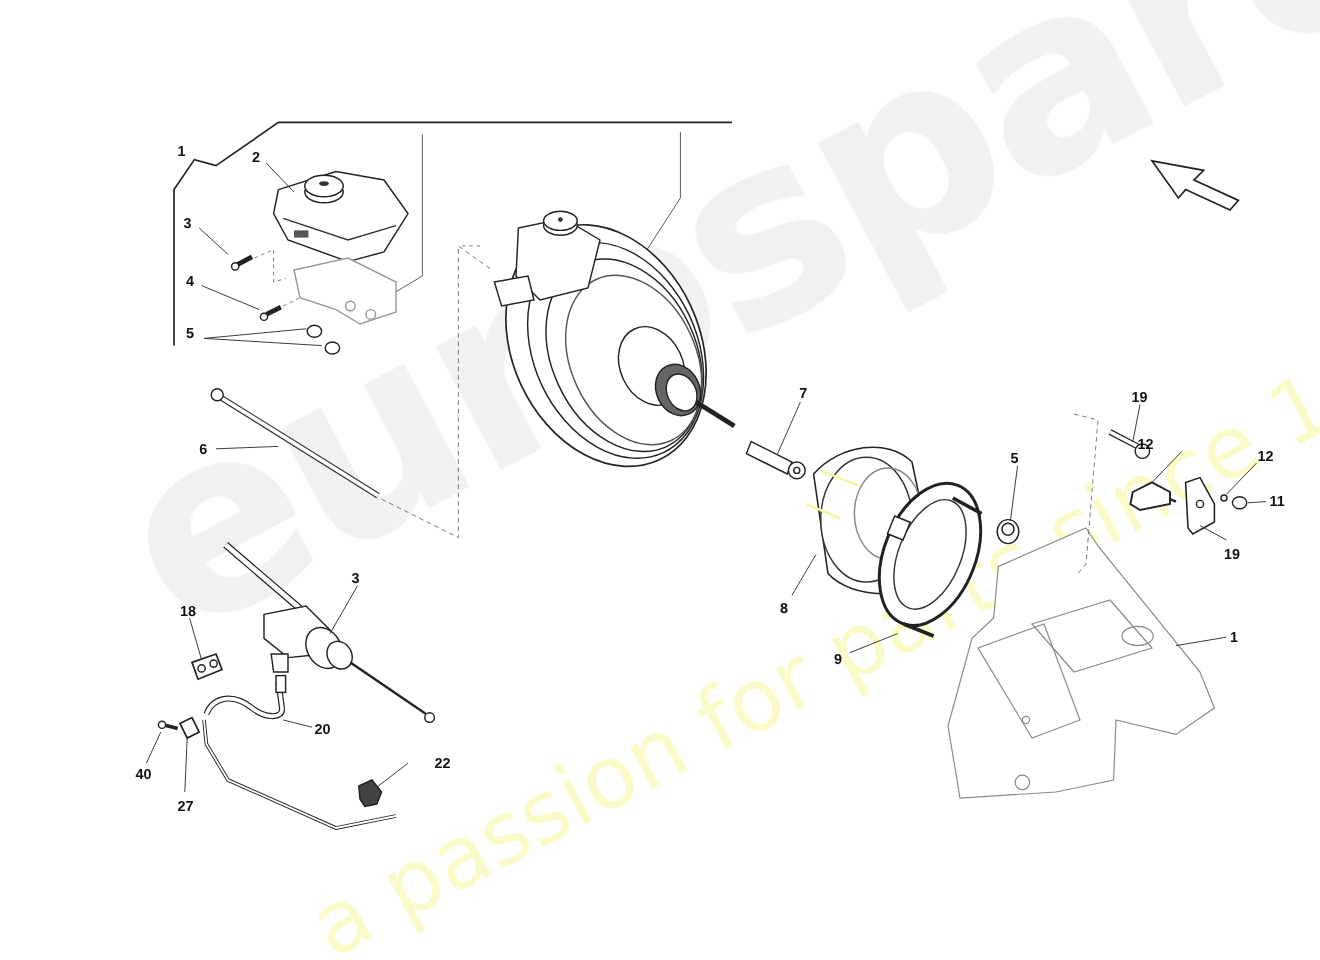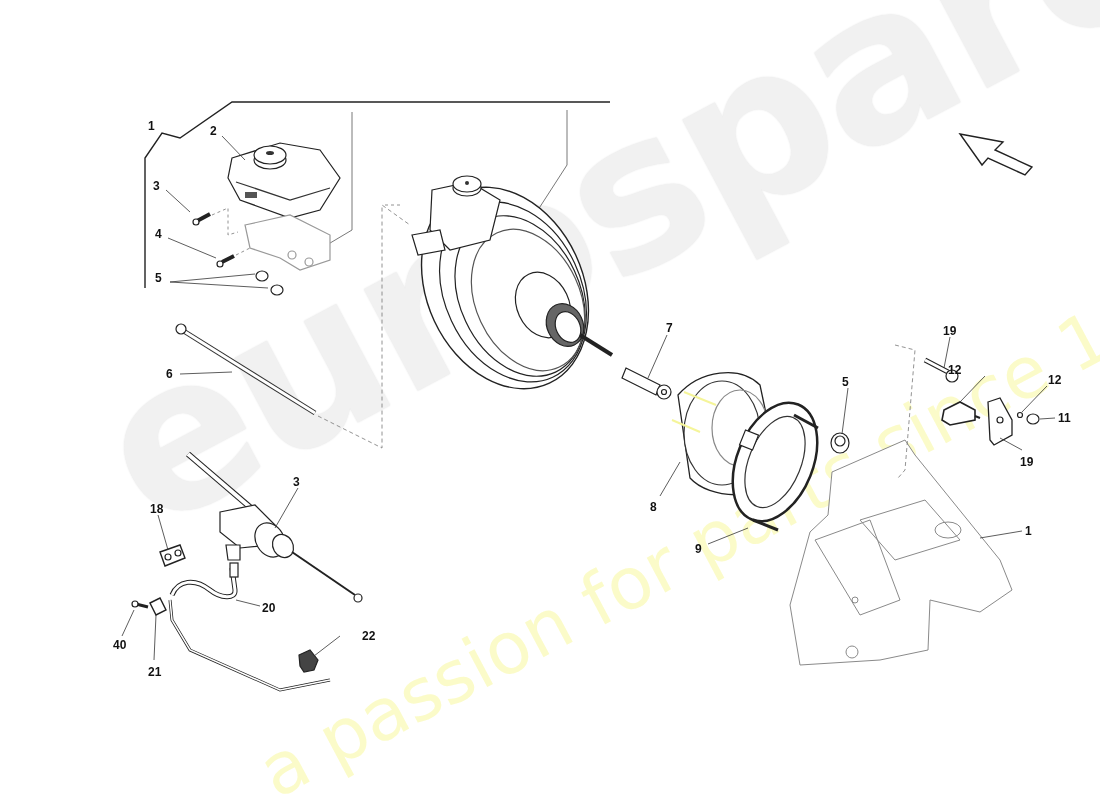--- a/index.html
+++ b/index.html
@@ -227,16 +227,16 @@
   <div class="callout" style="left:943px;top:325px">19</div>
   <div class="callout" style="left:948px;top:364px">12</div>
   <div class="callout" style="left:1048px;top:374px">12</div>
   <div class="callout" style="left:1058px;top:412px">11</div>
   <div class="callout" style="left:1020px;top:456px">19</div>
   <div class="callout" style="left:1025px;top:525px">1</div>
   <div class="callout" style="left:293px;top:476px">3</div>
   <div class="callout" style="left:262px;top:602px">20</div>
   <div class="callout" style="left:150px;top:503px">18</div>
   <div class="callout" style="left:113px;top:639px">40</div>
-  <div class="callout" style="left:148px;top:666px">21</div>
+  <div class="callout" style="left:148px;top:666px">27</div>
   <div class="callout" style="left:362px;top:630px">22</div>
 
 </div>
 
 </body></html>

